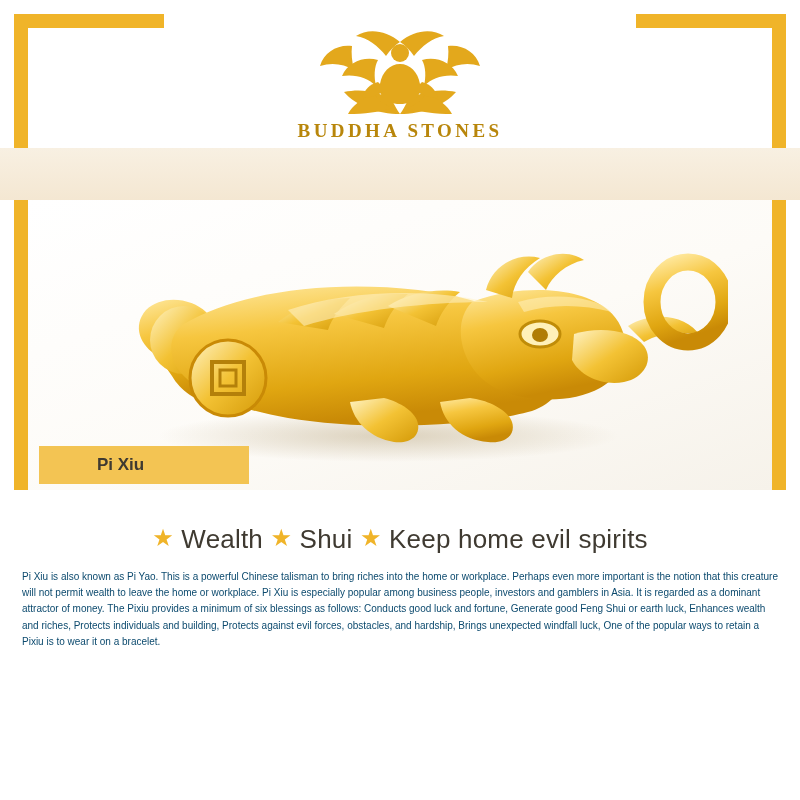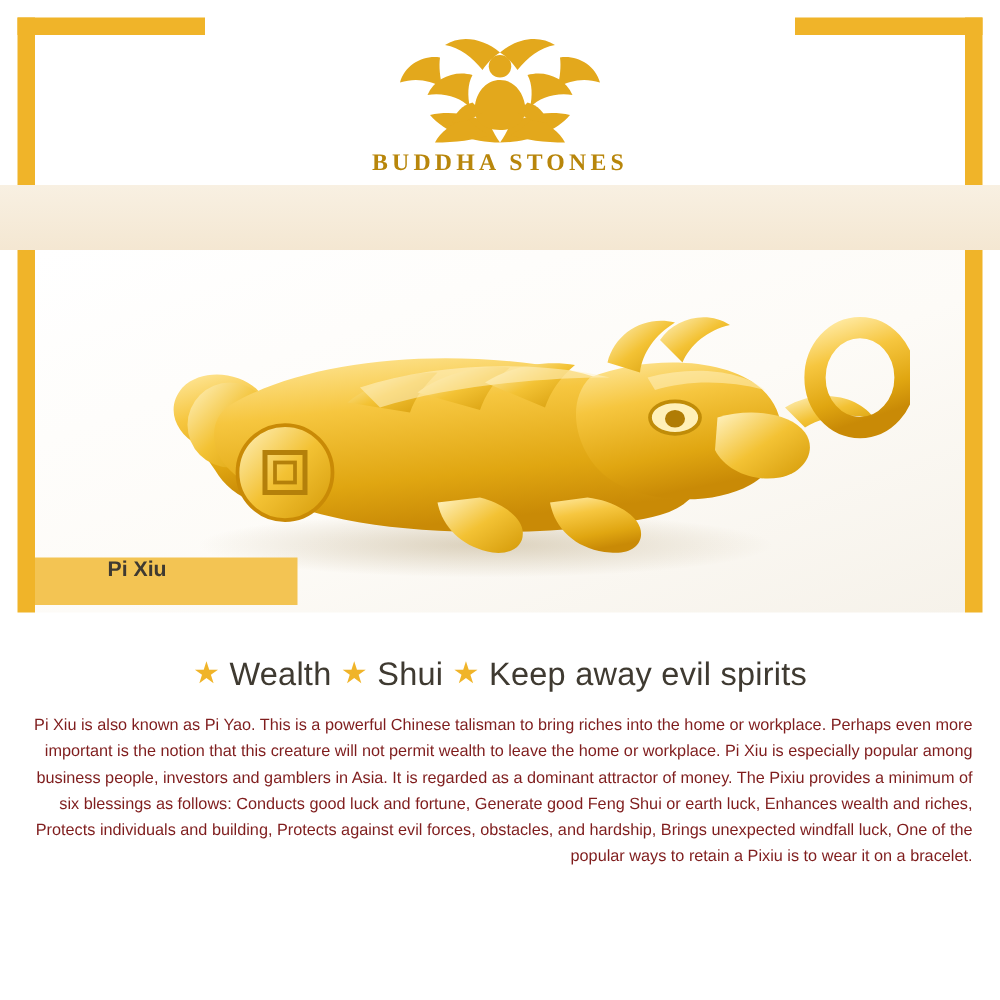--- a/index.html
+++ b/index.html
@@ -113,26 +113,27 @@
     width: 744px;
     height: 290px;
     background: linear-gradient(160deg,#ffffff 0%, #fdfbf7 55%, #f6f2ea 100%);
     overflow: hidden;
   }
   .pixiu-svg { position: absolute; left: 60px; top: 6px; }
 
   
   .caption-bar {
     position: absolute;
-    left: 28px;
+    left: 39px;
     top: 446px;
     width: 210px;
     height: 38px;
     background: #f3c453;
     display: flex;
+    align-items: center;
   }
   .caption-text {
     margin-left: 58px;
     font-size: 17px;
     font-weight: bold;
     color: #3f3a31;
   }
 
   
   .body-area {
@@ -153,24 +154,24 @@
   }
   .benefits .star {
     color: #f0b429;
     font-size: 24px;
     vertical-align: 2px;
   }
   .benefits .kw { color: #3f3a31; text-align: center; }
 
   .paragraph {
     margin: 14px 22px 0 22px;
-    font-size: 13px;
+    font-size: 10px;
     line-height: 1.62;
-    color: #7f1d1d;
-    text-align: right;
+    color: #0c4a6e;
+    text-align: left;
   }
 </style>
 </head>
 <body>
 
 <div class="page">
 
   <div class="corner corner-tl-h"></div>
   <div class="corner corner-tl-v"></div>
   <div class="corner corner-tr-h"></div>
@@ -274,18 +275,18 @@
     <span class="caption-text">Pi Xiu</span>
   </div>
 
   <div class="body-area">
     <div class="benefits">
       <span class="star">★</span>
       <span class="kw">Wealth</span>
       <span class="star">★</span>
       <span class="kw">Shui</span>
       <span class="star">★</span>
-      <span class="kw">Keep away evil spirits</span>
+      <span class="kw">Keep home evil spirits</span>
     </div>
     <p class="paragraph">Pi Xiu is also known as Pi Yao. This is a powerful Chinese talisman to bring riches into the home or workplace. Perhaps even more important is the notion that this creature will not permit wealth to leave the home or workplace. Pi Xiu is especially popular among business people, investors and gamblers in Asia. It is regarded as a dominant attractor of money. The Pixiu provides a minimum of six blessings as follows: Conducts good luck and fortune, Generate good Feng Shui or earth luck, Enhances wealth and riches, Protects individuals and building, Protects against evil forces, obstacles, and hardship, Brings unexpected windfall luck, One of the popular ways to retain a Pixiu is to wear it on a bracelet.</p>
   </div>
 
 </div>
 
 </body></html>

